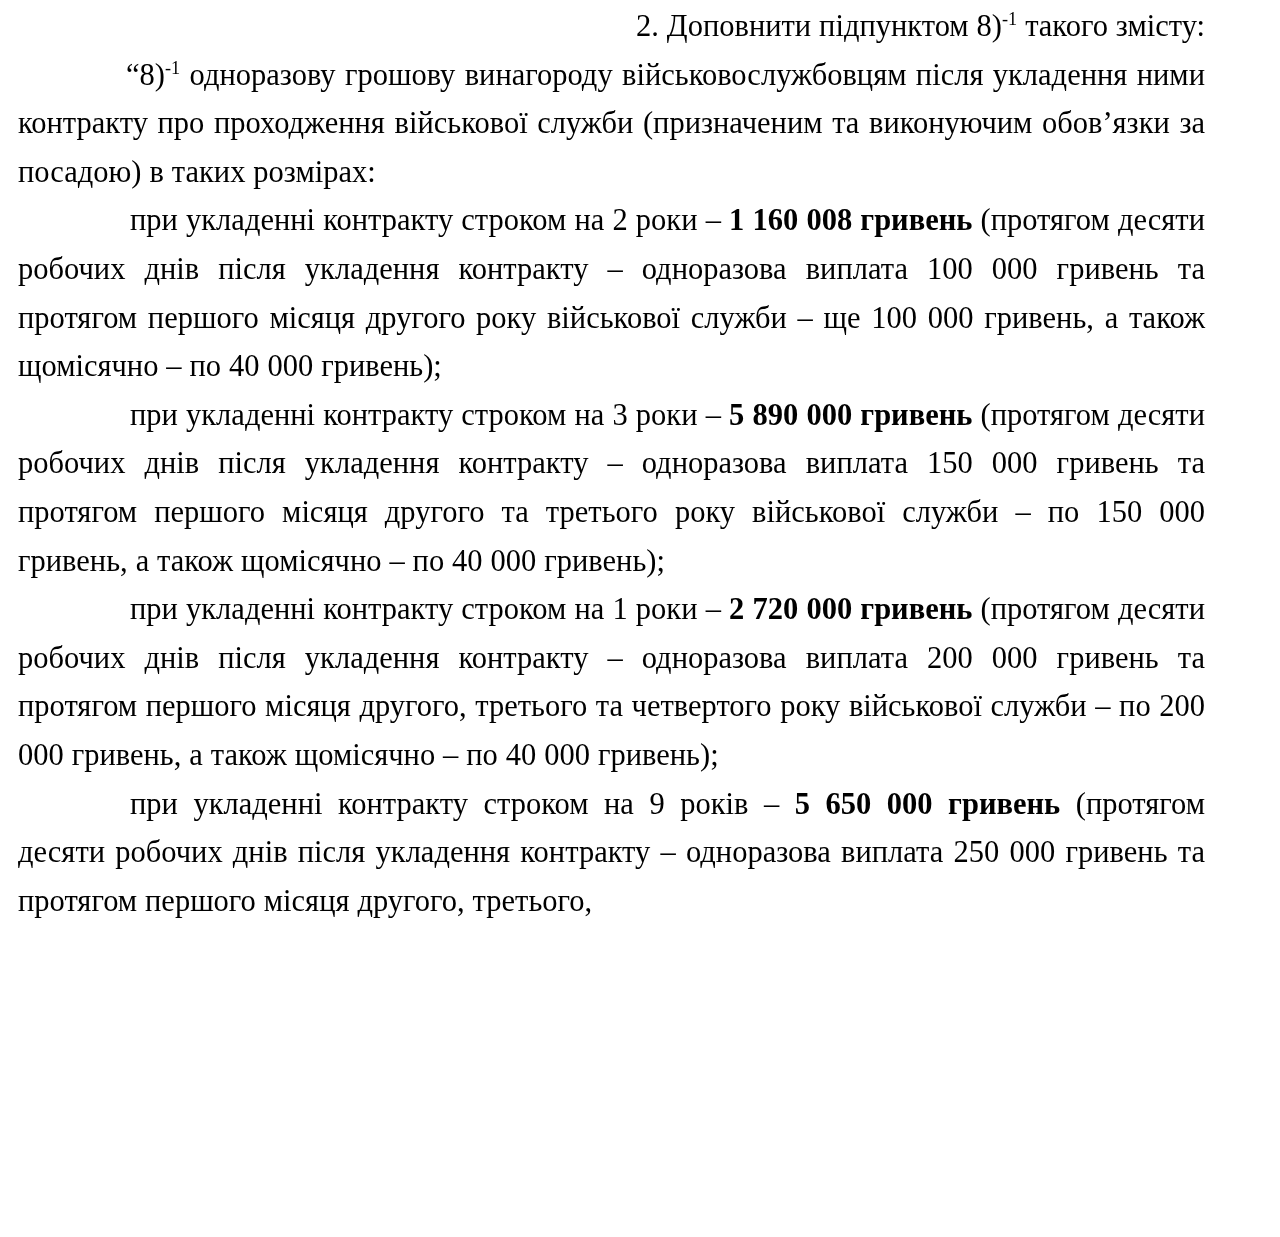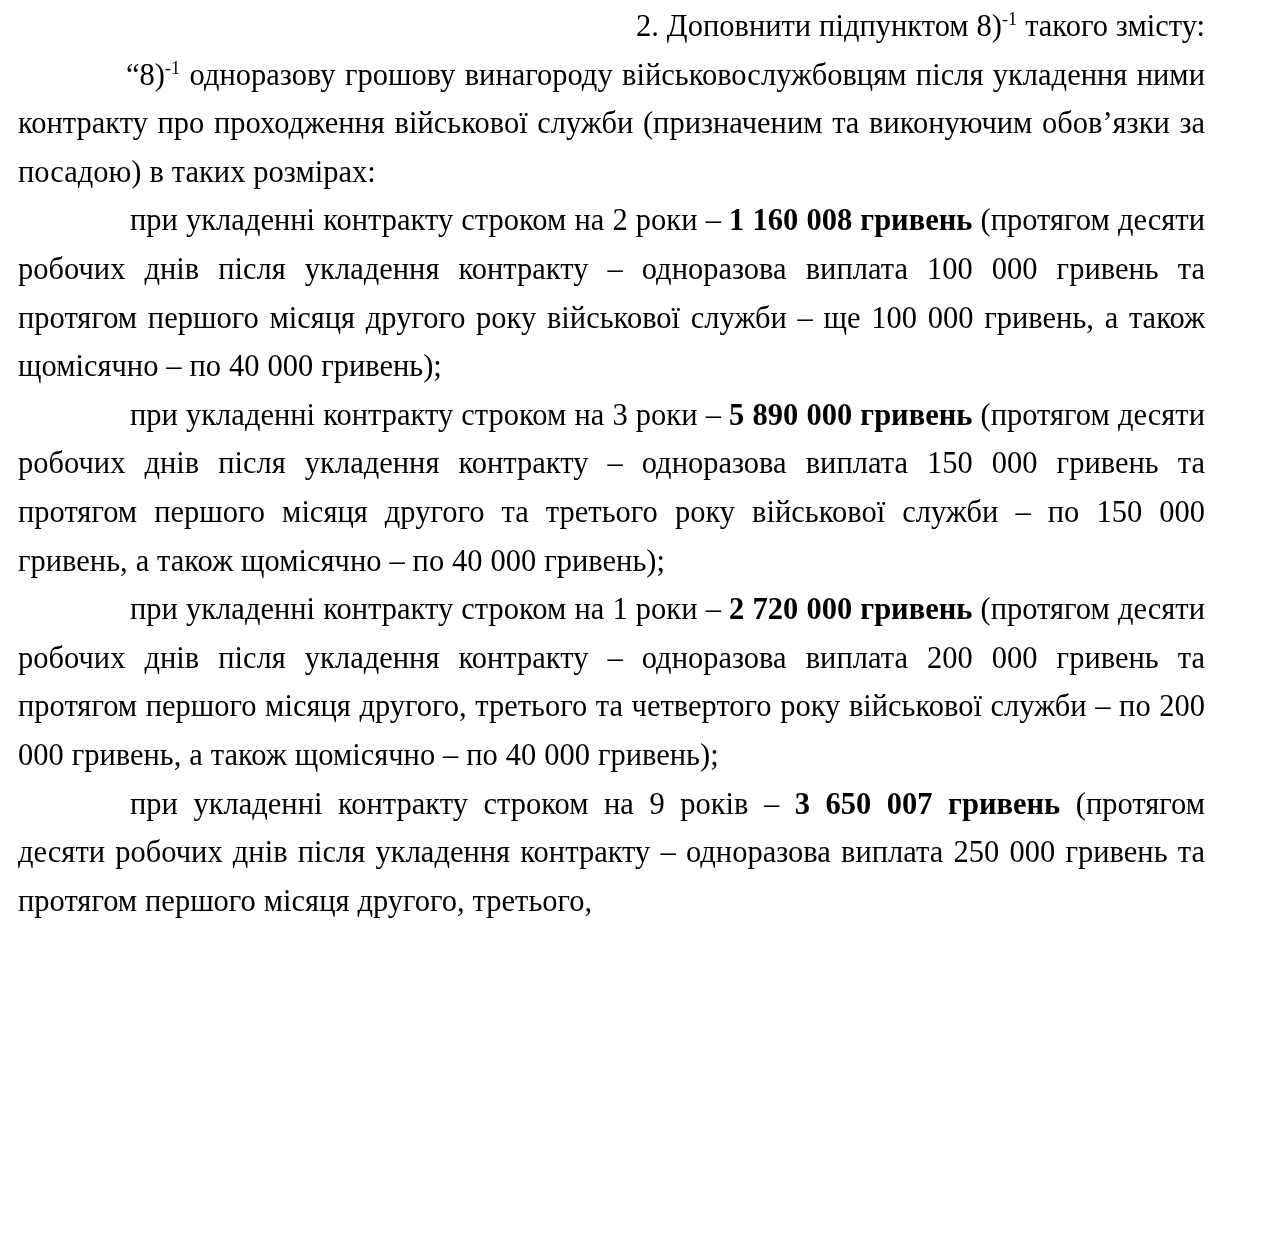--- a/index.html
+++ b/index.html
@@ -73,16 +73,16 @@
 
     <p class="para para-opening"><span>“</span><span>8)</span><span class="sup">-1</span><span> одноразову грошову винагороду військовослужбовцям після укладення ними контракту про проходження військової служби (призначеним та виконуючим обов’язки за посадою) в таких розмірах:</span></p>
 
 
     <p class="para"><span>при укладенні контракту строком на 2 роки – </span><span class="b nb">1 160 008 гривень</span><span> (протягом десяти робочих днів після укладення контракту – одноразова виплата 100 000 гривень та протягом першого місяця другого року військової служби – ще 100 000 гривень, а також щомісячно – по 40 000 гривень);</span></p>
 
     <p class="para"><span>при укладенні контракту строком на 3 роки – </span><span class="b nb">5 890 000 гривень</span><span> (протягом десяти робочих днів після укладення контракту – одноразова виплата 150 000 гривень та протягом першого місяця другого та третього року військової служби  – по 150 000 гривень, а також щомісячно – по 40 000 гривень);</span></p>
 
     <p class="para"><span>при укладенні контракту строком на 1 роки – </span><span class="b nb">2 720 000 гривень</span><span> (протягом десяти робочих днів після укладення контракту – одноразова виплата 200 000 гривень та протягом першого місяця другого, третього та четвертого року військової служби – по 200 000 гривень, а також щомісячно – по 40 000 гривень);</span></p>
 
-    <p class="para"><span>при укладенні контракту строком на 9 років – </span><span class="b nb">3 650 007 гривень</span><span> (протягом десяти робочих днів після укладення контракту – одноразова виплата 250 000 гривень та протягом першого місяця другого, третього,</span></p>
+    <p class="para"><span>при укладенні контракту строком на 9 років – </span><span class="b nb">5 650 000 гривень</span><span> (протягом десяти робочих днів після укладення контракту – одноразова виплата 250 000 гривень та протягом першого місяця другого, третього,</span></p>
 
   </div>
 </div>
 
 </body></html>

